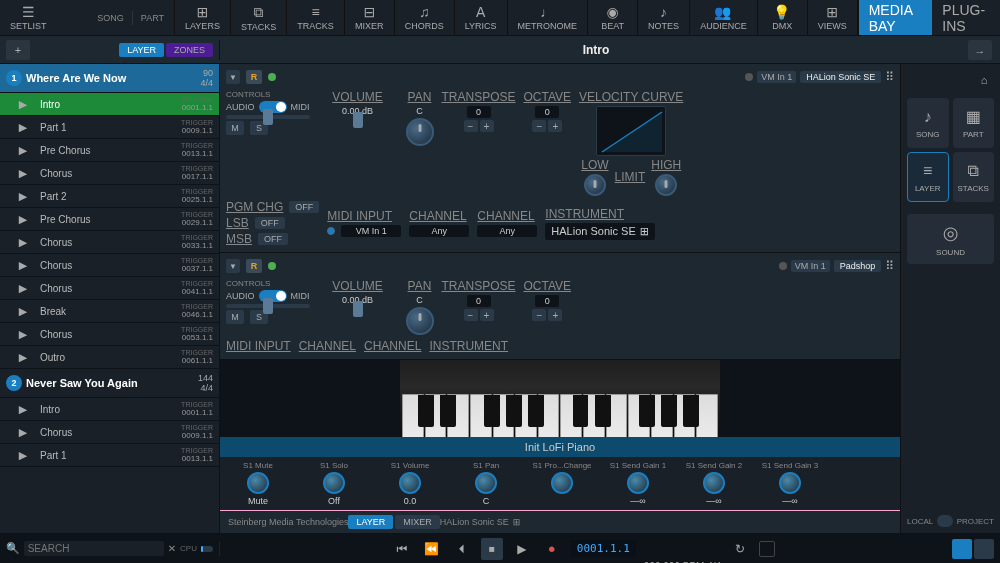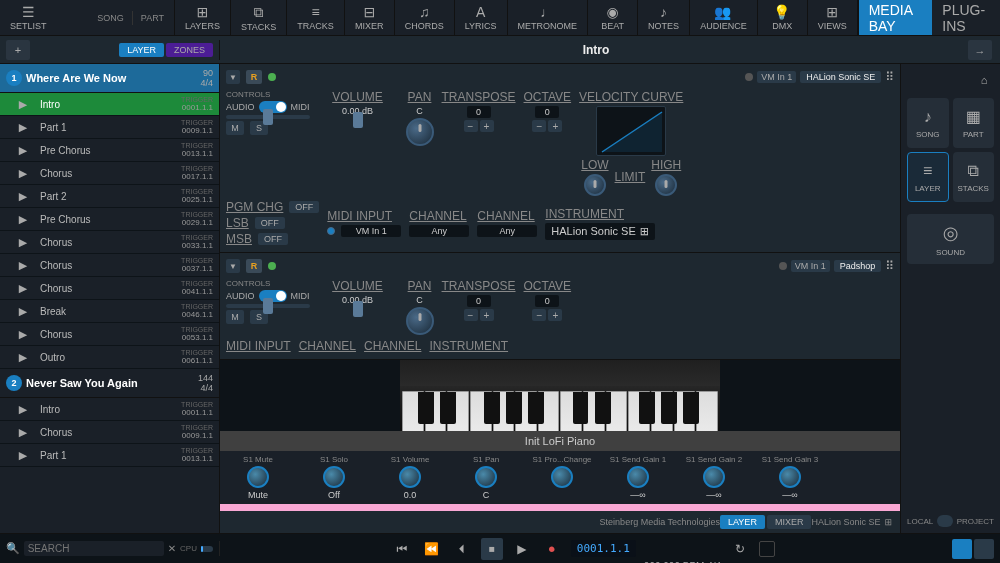--- a/index.html
+++ b/index.html
@@ -90,21 +90,21 @@
     .dot-indicator.on { background: #1a7fc1; }
 
     .velocity-section { display: flex; flex-direction: column; align-items: center; gap: 2px; min-width: 80px; }
     .velocity-curve-box { width: 70px; height: 50px; background: #0d1318; border: 1px solid #2a3a48; border-radius: 2px; position: relative; overflow: hidden; }
     .pgm-toggle { font-size: 9px; color: #aaa; background: #2a3a48; padding: 1px 6px; border-radius: 2px; cursor: pointer; }
     .instrument-box { display: flex; align-items: center; gap: 4px; background: #0d1318; padding: 2px 6px; border-radius: 2px; }
 
     
     .bottom-panel { flex: 1; background: #1a2028; display: flex; flex-direction: column; overflow: hidden; }
     .plugin-image-area { flex: 1; display: flex; align-items: center; justify-content: center; background: #0d1318; position: relative; overflow: hidden; }
-    .plugin-title { text-align: center; font-size: 11px; color: #ccc; padding: 4px; background: #404040; }
+    .plugin-title { text-align: center; font-size: 11px; color: #ccc; padding: 4px; background: #0c4a6e; }
 
     .plugin-params { display: flex; align-items: flex-start; gap: 16px; padding: 4px 8px; background: #1a2028; flex-wrap: wrap; }
     .param-col { display: flex; flex-direction: column; align-items: center; gap: 2px; min-width: 60px; }
     .param-col-label { font-size: 8px; color: #888; text-align: center; }
     .param-col-value { font-size: 9px; color: #ccc; text-align: center; }
     .param-knob-small { width: 22px; height: 22px; border-radius: 50%; background: radial-gradient(circle at 35% 35%, #4a8aaa, #1a2a38); border: 2px solid #1a7fc1; }
 
     
     .status-bar { height: 30px; display: flex; align-items: center; background: #0d1318; border-top: 1px solid #111; }
     .status-bar-left { width: 220px; display: flex; align-items: center; padding: 0 6px; gap: 4px; border-right: 1px solid #222; }
@@ -128,21 +128,21 @@
     .right-panel-item { display: flex; flex-direction: column; align-items: center; justify-content: center; gap: 4px; background: #252e38; border-radius: 4px; padding: 6px 4px; cursor: pointer; min-height: 50px; }
     .right-panel-item.active { background: #1a2a38; border: 1px solid #1a7fc1; }
     .right-panel-item-icon { font-size: 16px; color: #aaa; }
     .right-panel-item-label { font-size: 8px; color: #aaa; text-align: center; text-transform: uppercase; }
     .right-panel-item-wide { grid-column: 1 / -1; display: flex; flex-direction: column; align-items: center; justify-content: center; gap: 4px; background: #252e38; border-radius: 4px; padding: 6px 4px; cursor: pointer; min-height: 50px; }
     .right-panel-item-wide .right-panel-item-icon { font-size: 18px; }
     .right-panel-local-project { display: flex; align-items: center; gap: 4px; margin-top: auto; font-size: 8px; color: #888; }
     .local-toggle { width: 28px; height: 12px; background: #2a3a48; border-radius: 6px; position: relative; cursor: pointer; }
 
     
-    .plugin-bottom-bar { display: flex; align-items: center; justify-content: flex-end; padding: 4px 8px; background: #1e2830; border-top: 7px solid #f9a8d4; }
+    .plugin-bottom-bar { display: flex; align-items: center; justify-content: flex-start; padding: 4px 8px; background: #1e2830; border-top: 1px solid #f9a8d4; }
     .plugin-bottom-left { font-size: 9px; color: #888; }
     .plugin-bottom-right { display: flex; align-items: center; gap: 4px; font-size: 9px; color: #888; }
     .plugin-bottom-tabs { display: flex; gap: 2px; }
     .plugin-tab { padding: 2px 8px; background: #2a3a48; color: #aaa; font-size: 9px; border-radius: 2px; cursor: pointer; }
     .plugin-tab.active { background: #1a7fc1; color: #fff; }
 
     .row-flex { display: flex; align-items: center; gap: 6px; }
     .col-flex { display: flex; flex-direction: column; gap: 2px; }
 
     

